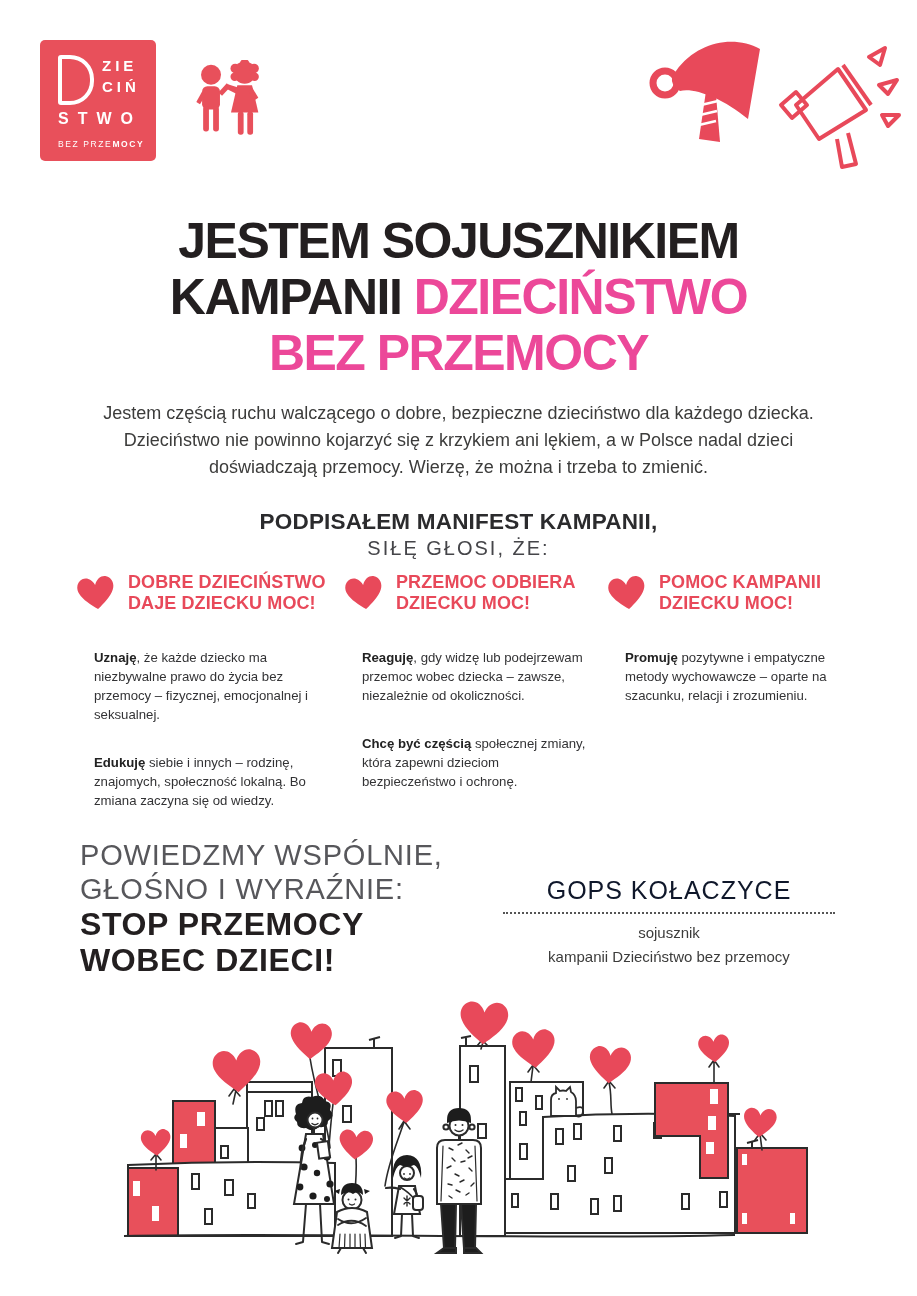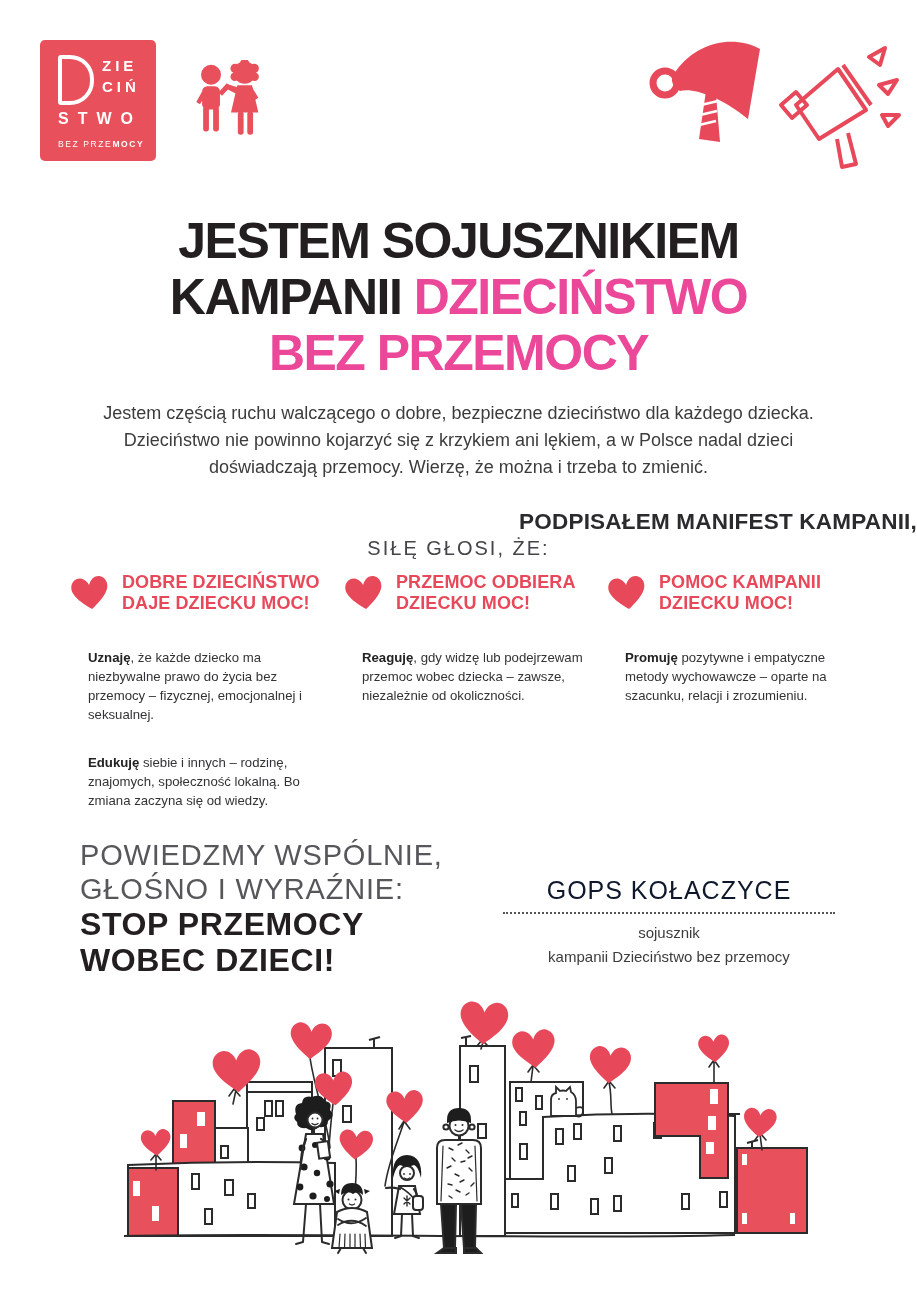--- a/index.html
+++ b/index.html
@@ -21,24 +21,24 @@
   .megas{position:absolute;left:640px;top:25px;}
   
   .title{position:absolute;left:0;top:213px;width:100%;text-align:center;
          font-size:50px;font-weight:800;line-height:56px;letter-spacing:-1.5px;color:#231F20;}
   .title .red{color:#ec4899;}
   
   .intro{position:absolute;left:90px;top:400px;width:737px;text-align:center;
          font-size:18px;line-height:27px;color:#3C3C3B;}
   
   .man-head{position:absolute;left:0;top:509px;width:100%;text-align:center;}
-  .man-head .b{font-size:22.5px;font-weight:800;letter-spacing:0.2px;color:#2B2B2D;text-align:right;}
+  .man-head .b{font-size:22.5px;font-weight:800;letter-spacing:0.2px;color:#2B2B2D;}
   .man-head .l{font-size:20px;font-weight:400;letter-spacing:2px;color:#454549;margin-top:2px;}
   .col{position:absolute;top:572px;}
-  .col1{left:70px;width:256px;}
+  .col1{left:76px;width:256px;}
   .col2{left:344px;width:250px;}
   .col3{left:607px;width:256px;}
   .col-head{display:flex;align-items:flex-start;}
   .col-head svg{flex:0 0 auto;margin-right:12px;margin-top:2px;}
   .col-title{color:#E8495A;font-weight:800;font-size:18px;line-height:21px;letter-spacing:0.1px;}
   .col-body{padding-left:18px;margin-top:34px;}
   .col-body p{margin:16px 0 29px 0;font-size:13.2px;line-height:19px;color:#333335;}
   .col-body b{font-weight:700;color:#222;}
   
   .cta{position:absolute;left:80px;top:838px;}
@@ -145,20 +145,21 @@
       <svg width="40" height="38" viewBox="-14 -13 28 27">
         <path transform="rotate(-7)" fill="#E8495A" d="M0,-5.2 C-1.6,-9.6 -5.4,-11.6 -8.6,-10.4 C-12.4,-9 -14,-4.6 -12,-0.4 C-10,4.2 -4.6,8.4 0,12 C4.6,8.4 10,4.2 12,-0.4 C14,-4.6 12.4,-9 8.6,-10.4 C5.4,-11.6 1.6,-9.6 0,-5.2 Z"></path>
       </svg>
       <div class="col-title">
         <div>PRZEMOC ODBIERA</div>
         <div>DZIECKU MOC!</div>
       </div>
     </div>
     <div class="col-body">
       <p><b>Reaguję</b><span>, gdy widzę lub podejrzewam przemoc wobec dziecka – zawsze, niezależnie od okoliczności.</span></p>
+      <p><b>Chcę być częścią</b><span> społecznej zmiany, która zapewni dzieciom bezpieczeństwo i ochronę.</span></p>
     </div>
   </div>
 
   <div class="col col3">
     <div class="col-head">
       <svg width="40" height="38" viewBox="-14 -13 28 27">
         <path transform="rotate(-7)" fill="#E8495A" d="M0,-5.2 C-1.6,-9.6 -5.4,-11.6 -8.6,-10.4 C-12.4,-9 -14,-4.6 -12,-0.4 C-10,4.2 -4.6,8.4 0,12 C4.6,8.4 10,4.2 12,-0.4 C14,-4.6 12.4,-9 8.6,-10.4 C5.4,-11.6 1.6,-9.6 0,-5.2 Z"></path>
       </svg>
       <div class="col-title">
         <div>POMOC KAMPANII</div>

